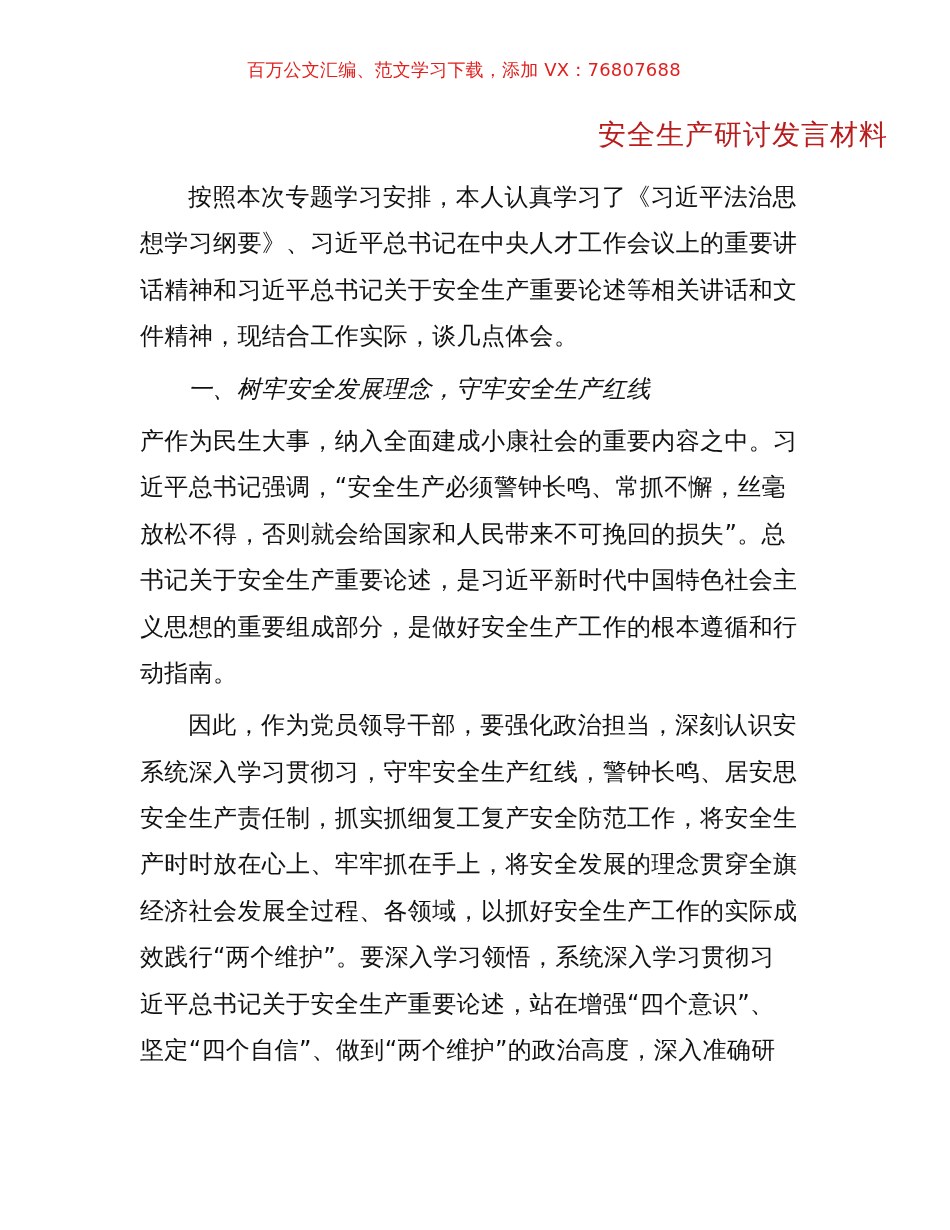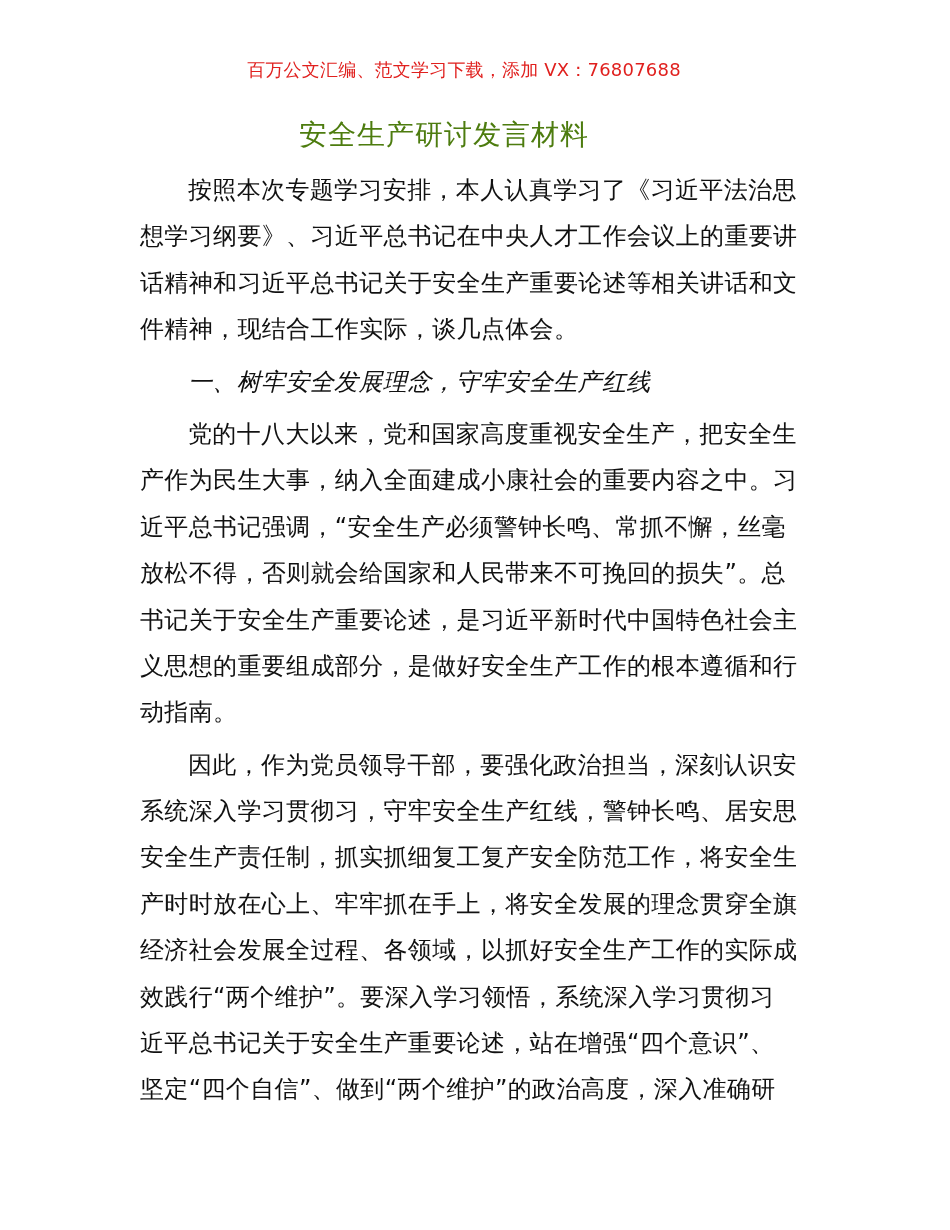--- a/index.html
+++ b/index.html
@@ -31,30 +31,30 @@
       font-size: 18px;
       line-height: 28px;
       color: #e0201e;
       letter-spacing: 0.2px;
     }
     .title {
       position: absolute;
       top: 113px;
       left: 0;
       width: 888px;
-      text-align: center;
+      text-align: right;
       font-size: 28px;
       line-height: 44px;
-      color: #4d7c0f;
+      color: #b91c1c;
       letter-spacing: 1px;
     }
     .body-text {
       position: absolute;
       left: 140px;
-      top: 167px;
+      top: 174px;
       width: 680px;
     }
     .para {
       margin: 0;
     }
     .line {
       display: block;
       font-size: 24px;
       height: 46.4px;
       line-height: 46.4px;
@@ -96,21 +96,20 @@
       <span class="line">想学习纲要》、习近平总书记在中央人才工作会议上的重要讲</span>
       <span class="line">话精神和习近平总书记关于安全生产重要论述等相关讲话和文</span>
       <span class="line">件精神，现结合工作实际，谈几点体会。</span>
     </div>
 
     <div class="para">
       <span class="heading-line">一、树牢安全发展理念，守牢安全生产红线</span>
     </div>
 
     <div class="para">
-      <span class="line indent">党的十八大以来，党和国家高度重视安全生产，把安全生</span>
       <span class="line">产作为民生大事，纳入全面建成小康社会的重要内容之中。习</span>
       <span class="line">近平总书记强调，“安全生产必须警钟长鸣、常抓不懈，丝毫</span>
       <span class="line">放松不得，否则就会给国家和人民带来不可挽回的损失”。总</span>
       <span class="line">书记关于安全生产重要论述，是习近平新时代中国特色社会主</span>
       <span class="line">义思想的重要组成部分，是做好安全生产工作的根本遵循和行</span>
       <span class="line">动指南。</span>
     </div>
 
     <div class="gap"></div>
 

